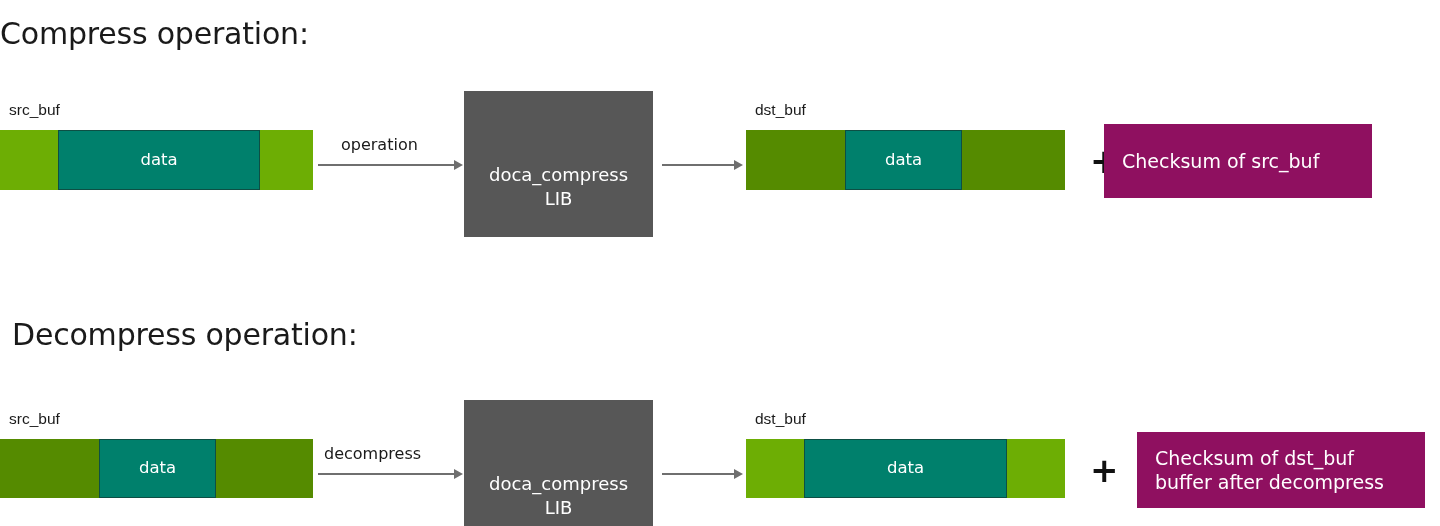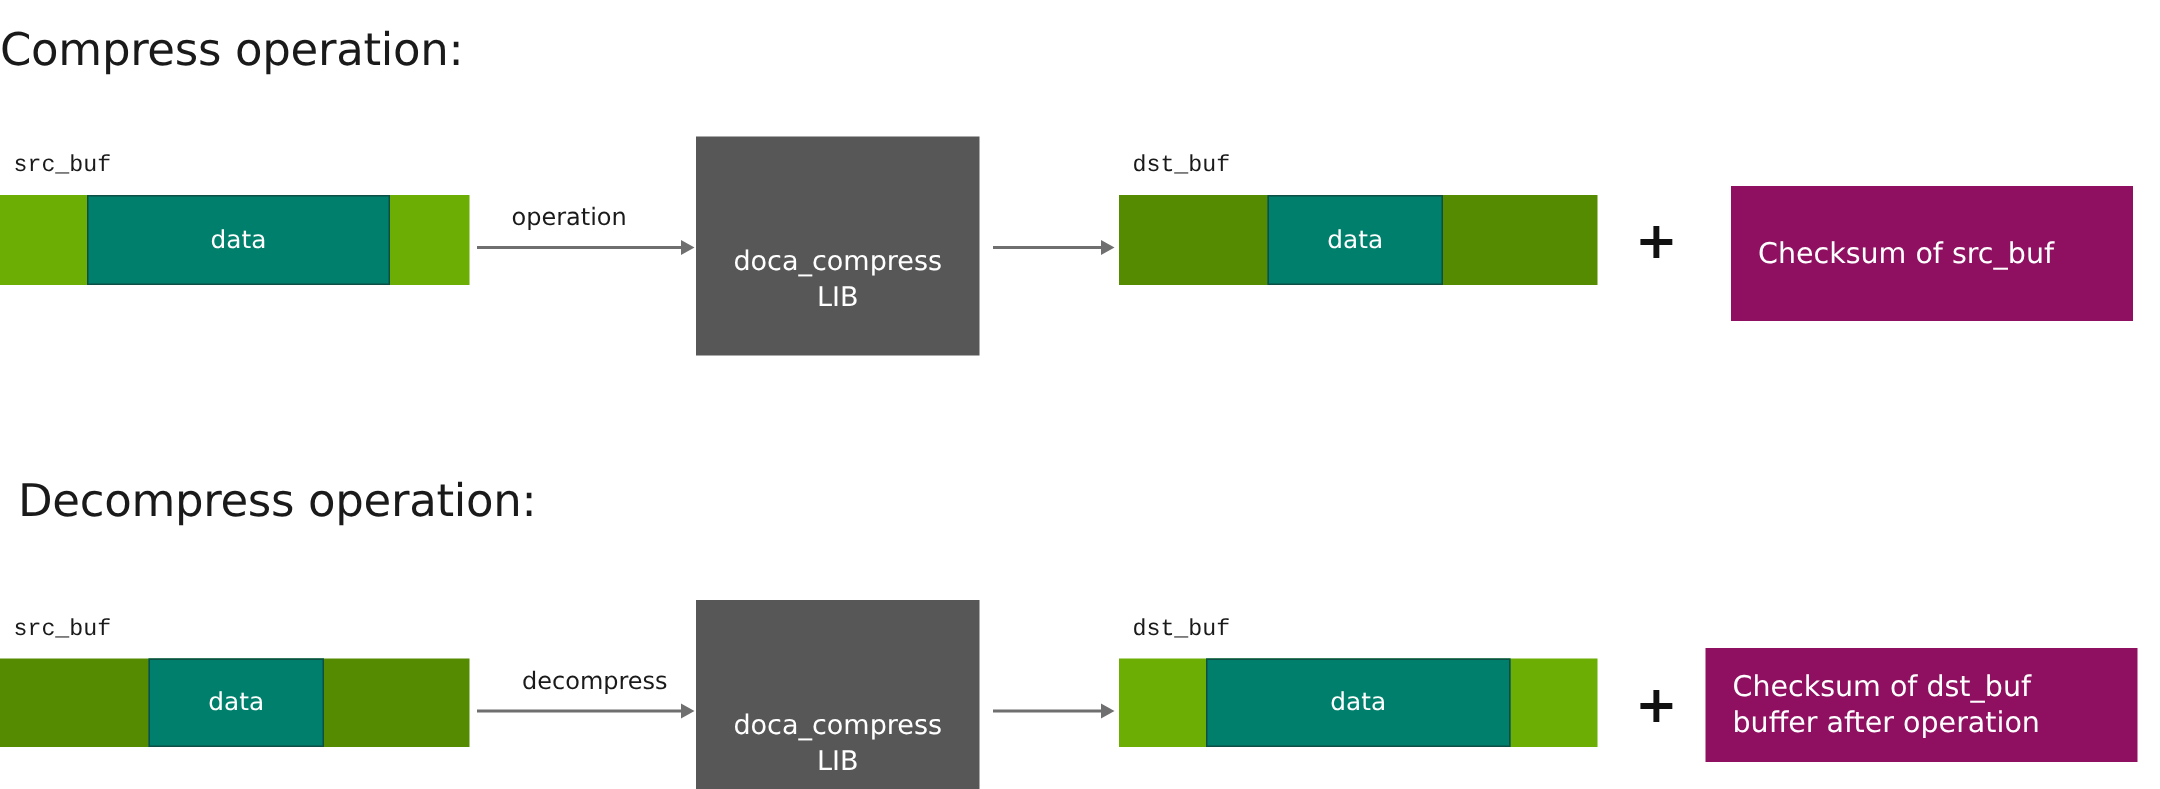--- a/index.html
+++ b/index.html
@@ -25,21 +25,21 @@
     font-family: "DejaVu Sans", sans-serif;
     font-size: 30px;
     font-weight: 400;
     color: #1a1a1a;
     letter-spacing: -0.2px;
     white-space: nowrap;
   }
 
   .buf-label {
     position: absolute;
-    font-family: Liberation Mono, monospace;
+    font-family: Liberation Sans, sans-serif;
     font-size: 15.5px;
     color: #1a1a1a;
     white-space: nowrap;
   }
 
   
   .buf-bar {
     position: absolute;
     box-sizing: border-box;
   }
@@ -158,34 +158,34 @@
 
   <div class="buf-label" style="left:755px; top:83px;">dst_buf</div>
 
   <div class="buf-bar olive" style="left:746px; top:112px; width:319px; height:60px;"></div>
   <div class="data-block" style="left:845px; top:112px; width:117px; height:60px;">
     <span>data</span>
   </div>
 
   <div class="plus-sign" style="left:1090px; top:126px;">+</div>
 
-  <div class="checksum-box" style="left:1154px; top:106px; width:268px; height:90px;">
+  <div class="checksum-box" style="left:1104px; top:106px; width:268px; height:74px;">
     <span>Checksum of src_buf</span>
   </div>
 
   <div class="section-title" style="left:0px; top:299px;padding-left:12px;">Decompress operation:</div>
 
   <div class="buf-label" style="left:9px; top:392px;">src_buf</div>
 
   <div class="buf-bar olive" style="left:0px; top:421px; width:313px; height:59px;"></div>
   <div class="data-block" style="left:99px; top:421px; width:117px; height:59px;">
     <span>data</span>
   </div>
 
-  <div class="arrow-label" style="left:348px; top:426px;">decompress</div>
+  <div class="arrow-label" style="left:324px; top:426px;">decompress</div>
   <div class="arrow-line" style="left:318px; top:455px; width:136px;"></div>
   <div class="arrow-head" style="left:454px; top:450.5px;"></div>
 
   <div class="lib-box" style="left:464px; top:382px; width:189px; height:146px;">
     <div class="lib-text"><span>doca_compress</span><br><span>LIB</span></div>
   </div>
 
   <div class="arrow-line" style="left:662px; top:455px; width:72px;"></div>
   <div class="arrow-head" style="left:734px; top:450.5px;"></div>
 
@@ -193,16 +193,16 @@
 
   <div class="buf-bar bright" style="left:746px; top:421px; width:319px; height:59px;"></div>
   <div class="data-block" style="left:804px; top:421px; width:203px; height:59px;">
     <span>data</span>
   </div>
 
   <div class="plus-sign" style="left:1090px; top:435px;">+</div>
 
   <div class="checksum-box" style="left:1137px; top:414px; width:288px; height:76px;">
     <span>Checksum of dst_buf
-buffer after operation</span>
+buffer after decompress</span>
   </div>
 
 </div>
 
 </body></html>

